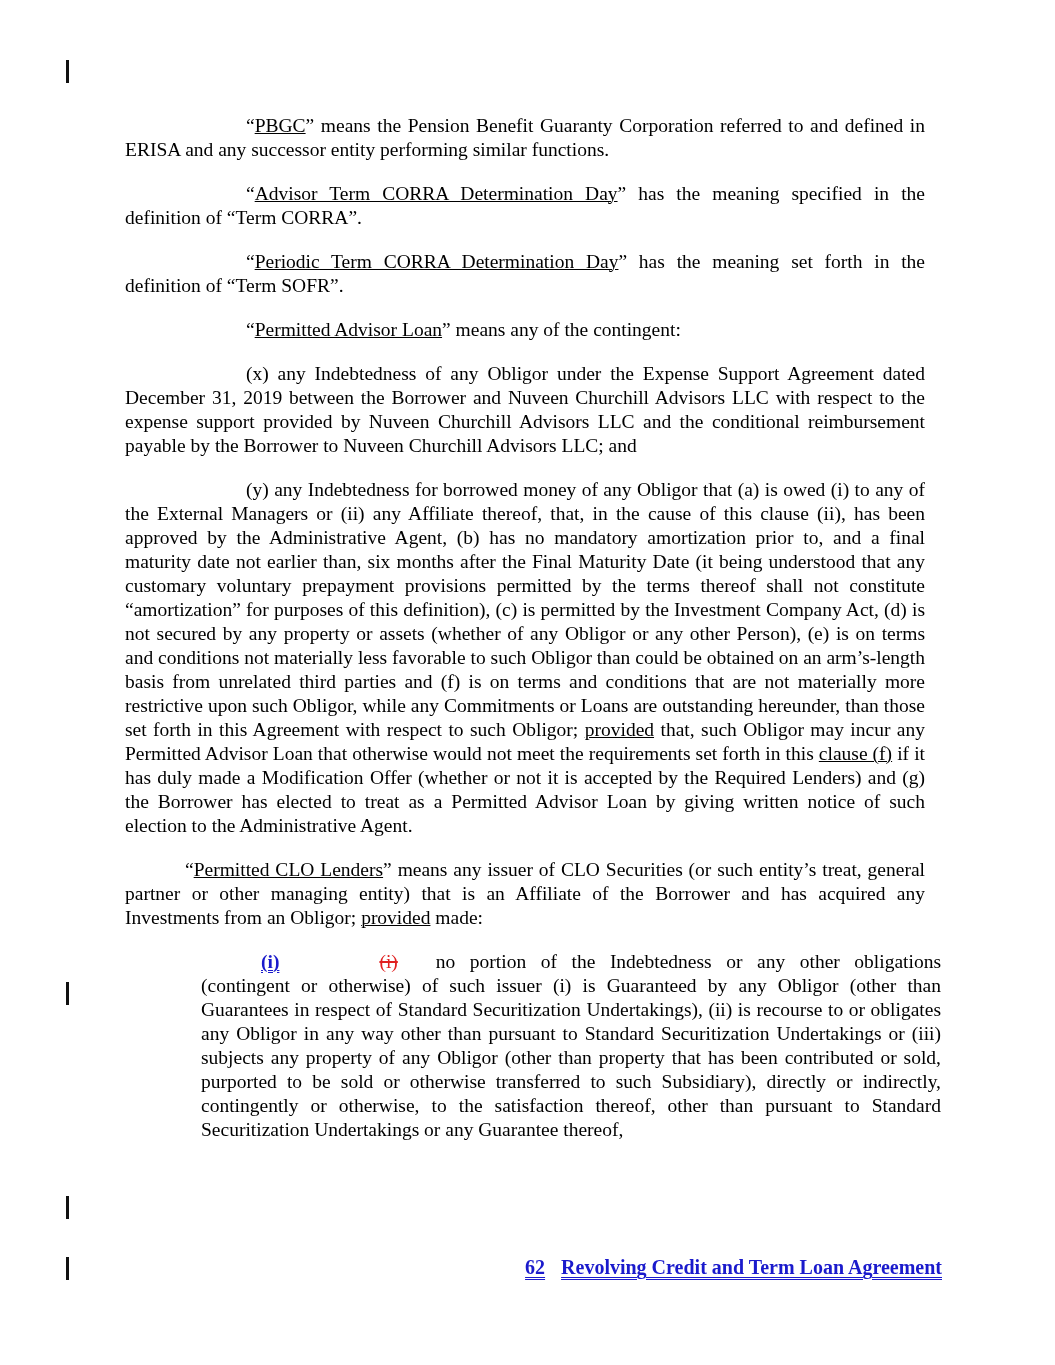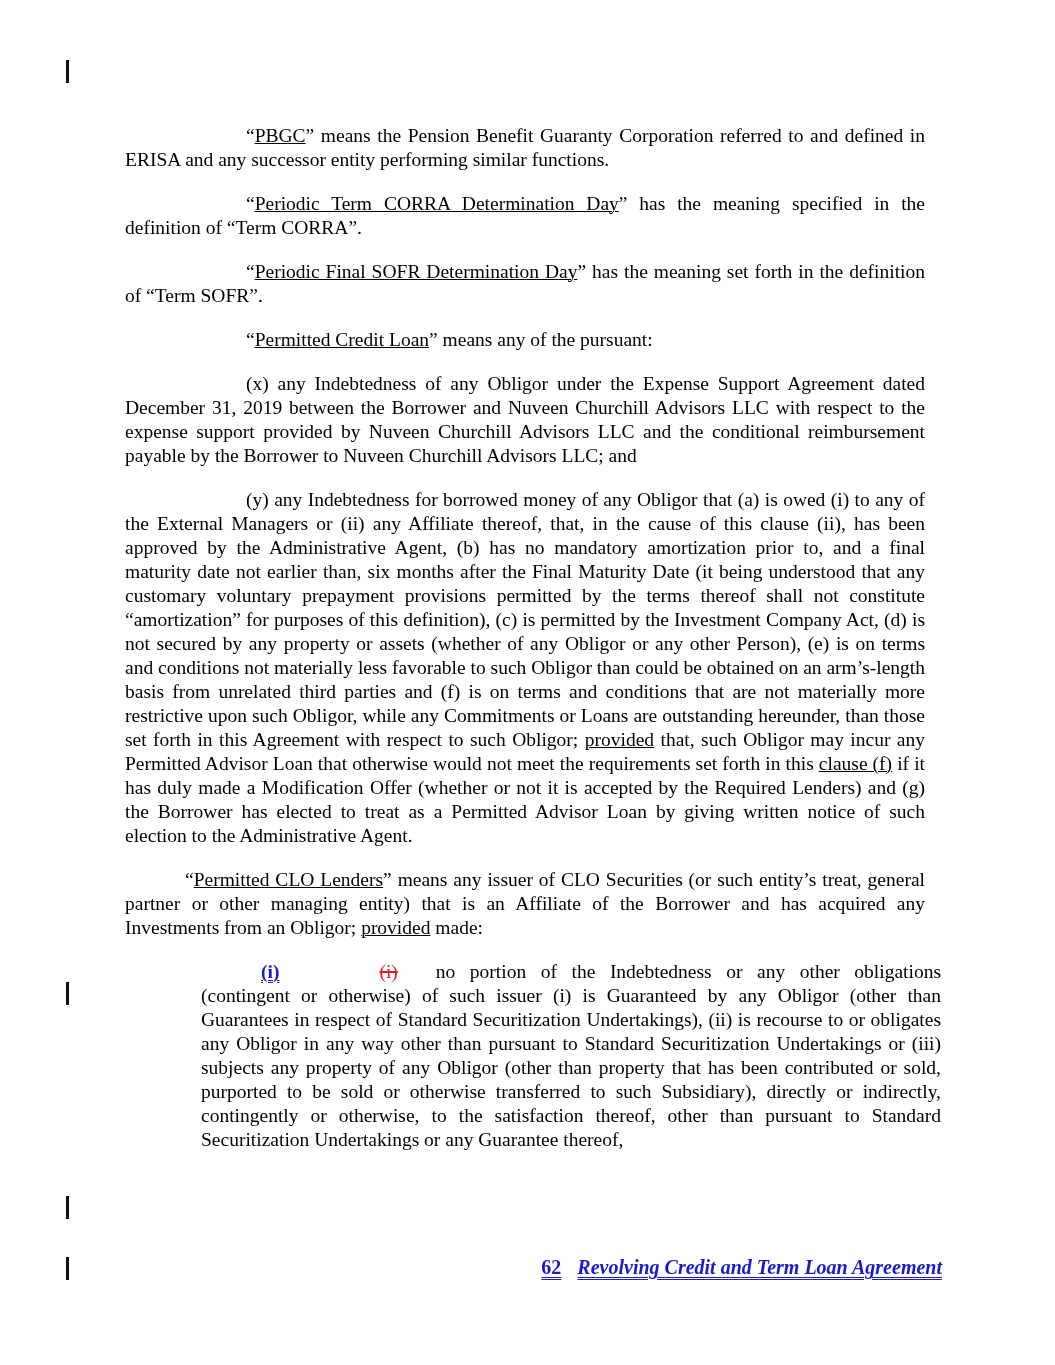--- a/index.html
+++ b/index.html
@@ -17,21 +17,21 @@
     color:var(--text-color);
     overflow:hidden;
   }
   .change-bar{
     position:absolute;
     left:66px;width:2.5px;height:23px;
     background:#111;
   }
   .doc{
     position:absolute;
-    left:125px;top:124px;
+    left:125px;top:114px;
     width:800px;
     font-size:19.5px;
     line-height:24px;
     text-align:justify;
   }
   .para{margin:0 0 20px 0;}
   .para.body{text-indent:121px;}
   .para.half{text-indent:60px;}
   .para.list{margin-left:76px;text-indent:60px;width:740px;}
   .u{text-decoration:underline;text-decoration-thickness:1px;}
@@ -58,43 +58,42 @@
     font-weight:700;
     white-space:nowrap;
   }
   .pgnum{
     text-decoration-line:underline;
     text-decoration-style:double;
     text-underline-offset:3px;
     text-decoration-thickness:1px;
   }
   .ftitle{
-    font-style:italic;
     margin-left:16px;
     text-decoration-line:underline;
     text-decoration-style:double;
     text-underline-offset:3px;
     text-decoration-thickness:1px;
   }
 </style>
 </head>
 <body>
 
 <div class="page">
 
   <div class="change-bar" style="top:60px"></div>
   <div class="change-bar" style="top:982px"></div>
   <div class="change-bar" style="top:1196px"></div>
   <div class="change-bar" style="top:1257px"></div>
 
   <main class="doc">
       <p class="para body"><span>“</span><span class="u">PBGC</span><span>” means the Pension Benefit Guaranty Corporation referred to and defined in ERISA and any successor entity performing similar functions.</span></p>
-      <p class="para body"><span>“</span><span class="u">Periodic Term CORRA Determination Day</span><span>” has the meaning specified in the definition of “Term CORRA”.</span></p>
-      <p class="para body"><span>“</span><span class="u">Periodic Final SOFR Determination Day</span><span>” has the meaning set forth in the definition of “Term SOFR”.</span></p>
-      <p class="para body"><span>“</span><span class="u">Permitted Credit Loan</span><span>” means any of the pursuant:</span></p>
+      <p class="para body"><span>“</span><span class="u">Advisor Term CORRA Determination Day</span><span>” has the meaning specified in the definition of “Term CORRA”.</span></p>
+      <p class="para body"><span>“</span><span class="u">Periodic Term CORRA Determination Day</span><span>” has the meaning set forth in the definition of “Term SOFR”.</span></p>
+      <p class="para body"><span>“</span><span class="u">Permitted Advisor Loan</span><span>” means any of the contingent:</span></p>
       <p class="para body"><span>(x) any Indebtedness of any Obligor under the Expense Support Agreement dated December 31, 2019 between the Borrower and Nuveen Churchill Advisors LLC with respect to the expense support provided by Nuveen Churchill Advisors LLC and the conditional reimbursement payable by the Borrower to Nuveen Churchill Advisors LLC; and</span></p>
       <p class="para body"><span>(y) any Indebtedness for borrowed money of any Obligor that (a) is owed (i) to any of the External Managers or (ii) any Affiliate thereof, that, in the cause of this clause (ii), has been approved by the Administrative Agent, (b) has no mandatory amortization prior to, and a final maturity date not earlier than, six months after the Final Maturity Date (it being understood that any customary voluntary prepayment provisions permitted by the terms thereof shall not constitute “amortization” for purposes of this definition), (c) is permitted by the Investment Company Act, (d) is not secured by any property or assets (whether of any Obligor or any other Person), (e) is on terms and conditions not materially less favorable to such Obligor than could be obtained on an arm’s-length basis from unrelated third parties and (f) is on terms and conditions that are not materially more restrictive upon such Obligor, while any Commitments or Loans are outstanding hereunder, than those set forth in this Agreement with respect to such Obligor; </span><span class="u">provided</span><span> that, such Obligor may incur any Permitted Advisor Loan that otherwise would not meet the requirements set forth in this </span><span class="u">clause (f)</span><span> if it has duly made a Modification Offer (whether or not it is accepted by the Required Lenders) and (g) the Borrower has elected to treat as a Permitted Advisor Loan by giving written notice of such election to the Administrative Agent.</span></p>
       <p class="para half"><span>“</span><span class="u">Permitted CLO Lenders</span><span>” means any issuer of CLO Securities (or such entity’s treat, general partner or other managing entity) that is an Affiliate of the Borrower and has acquired any Investments from an Obligor; </span><span class="u">provided</span><span> made:</span></p>
       <p class="para list"><span class="ins">(i)</span><span class="gap1"></span><span class="del">(i)</span><span class="gap2"></span><span>no portion of the Indebtedness or any other obligations (contingent or otherwise) of such issuer (i) is Guaranteed by any Obligor (other than Guarantees in respect of Standard Securitization Undertakings), (ii) is recourse to or obligates any Obligor in any way other than pursuant to Standard Securitization Undertakings or (iii) subjects any property of any Obligor (other than property that has been contributed or sold, purported to be sold or otherwise transferred to such Subsidiary), directly or indirectly, contingently or otherwise, to the satisfaction thereof, other than pursuant to Standard Securitization Undertakings or any Guarantee thereof,</span></p>
     </main>
 
   <footer class="footer">
     <span class="pgnum">62</span><span class="ftitle">Revolving Credit and Term Loan Agreement</span>
   </footer>
 

